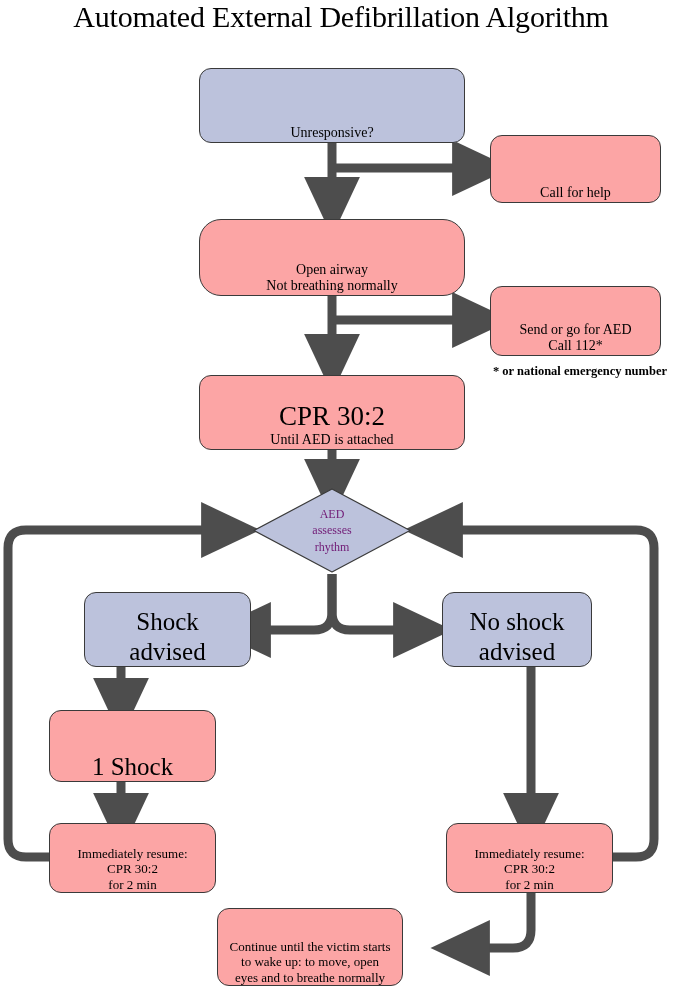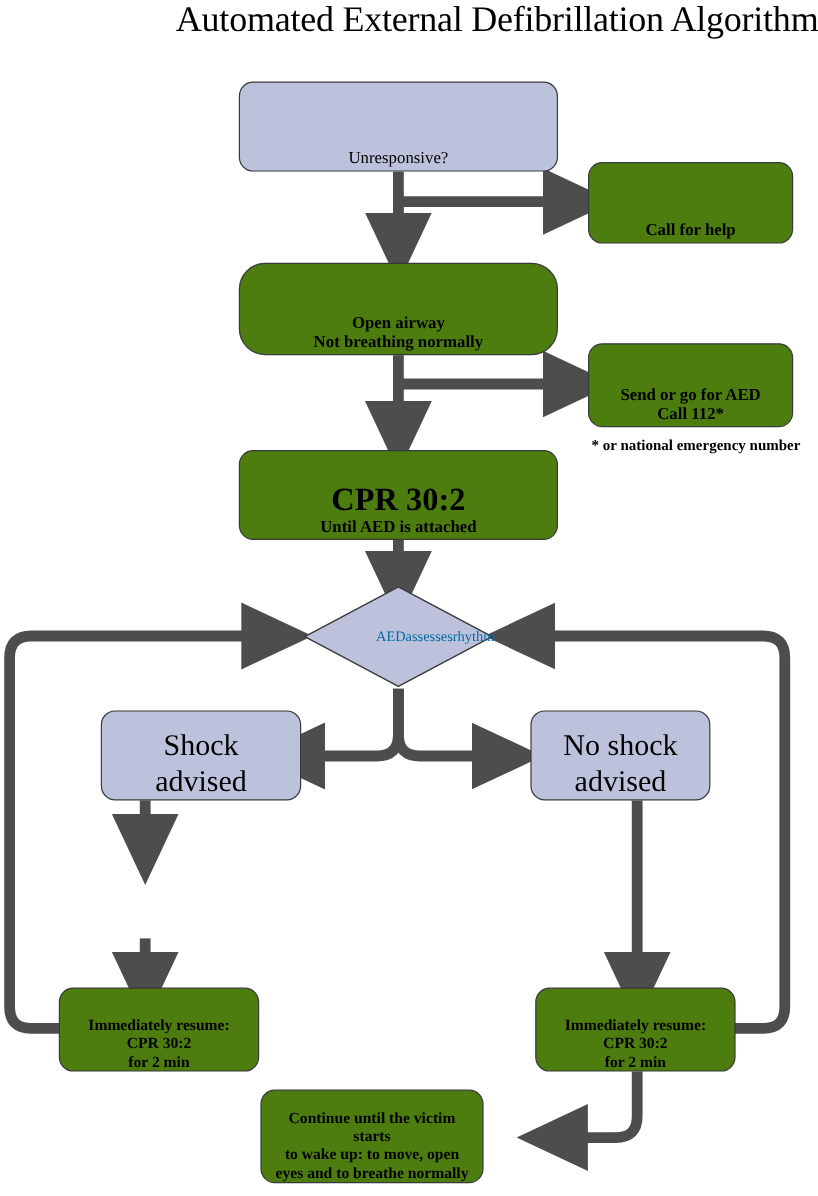--- a/index.html
+++ b/index.html
@@ -6,46 +6,46 @@
   body{
     width:682px;height:997px;position:relative;overflow:hidden;
     font-family:"Liberation Serif","DejaVu Serif",serif;
     color:#000;
   }
   #canvas{position:absolute;left:0;top:0;width:682px;height:997px;}
   svg.edges{position:absolute;left:0;top:0;width:682px;height:997px;pointer-events:none;}
 
   .title{
     position:absolute;left:0;top:0;width:682px;height:34px;
-    text-align:right;font-size:30px;line-height:34px;letter-spacing:-0.2px;
+    text-align:center;font-size:30px;line-height:34px;letter-spacing:-0.2px;
     white-space:nowrap;
   }
 
   .node{
     position:absolute;box-sizing:border-box;
     border:1.2px solid #3a3a3a;border-radius:12px;
     display:flex;align-items:flex-end;justify-content:center;
     text-align:center;line-height:1.18;
   }
   .blue{background:#bcc2dc;}
-  .tan{background:#4d7c0f;font-weight:bold;}
+  .tan{background:#fca5a5;}
 
   .node .lines{width:100%;padding:0 6px;box-sizing:border-box;}
   .l{display:block;}
 
   .fs-sm{font-size:13px;}
   .fs-md{font-size:14px;}
   .fs-lg{font-size:25px;}
   .fs-xl{font-size:27px;}
 
   .diamond-wrap{position:absolute;}
   .diamond-label{
     position:absolute;left:0;top:0;width:100%;height:100%;
-    display:flex;flex-direction:row;align-items:center;justify-content:flex-end;
-    color:#0369a1;font-size:12px;line-height:1.35;text-align:center;
+    display:flex;flex-direction:column;align-items:center;justify-content:center;
+    color:#701a75;font-size:12px;line-height:1.35;text-align:center;
   }
 
   .footnote{
     position:absolute;font-size:12.5px;white-space:nowrap;text-align:center;
   }
 </style>
 </head>
 <body>
 
 <div id="canvas">
@@ -140,20 +140,25 @@
     </span>
   </div>
 
   <div class="node blue" style="left:442px;top:592px;width:150px;height:75px;">
     <span class="lines">
       <span class="l fs-lg">No shock</span>
       <span class="l fs-lg">advised</span>
     </span>
   </div>
 
+  <div class="node tan" style="left:49px;top:710px;width:167px;height:72px;">
+    <span class="lines">
+      <span class="l fs-lg">1 Shock</span>
+    </span>
+  </div>
 
   <div class="node tan" style="left:49px;top:823px;width:167px;height:70px;">
     <span class="lines">
       <span class="l fs-sm">Immediately resume:</span>
       <span class="l fs-sm">CPR 30:2</span>
       <span class="l fs-sm">for 2 min</span>
     </span>
   </div>
 
   <div class="node tan" style="left:446px;top:823px;width:167px;height:70px;">

